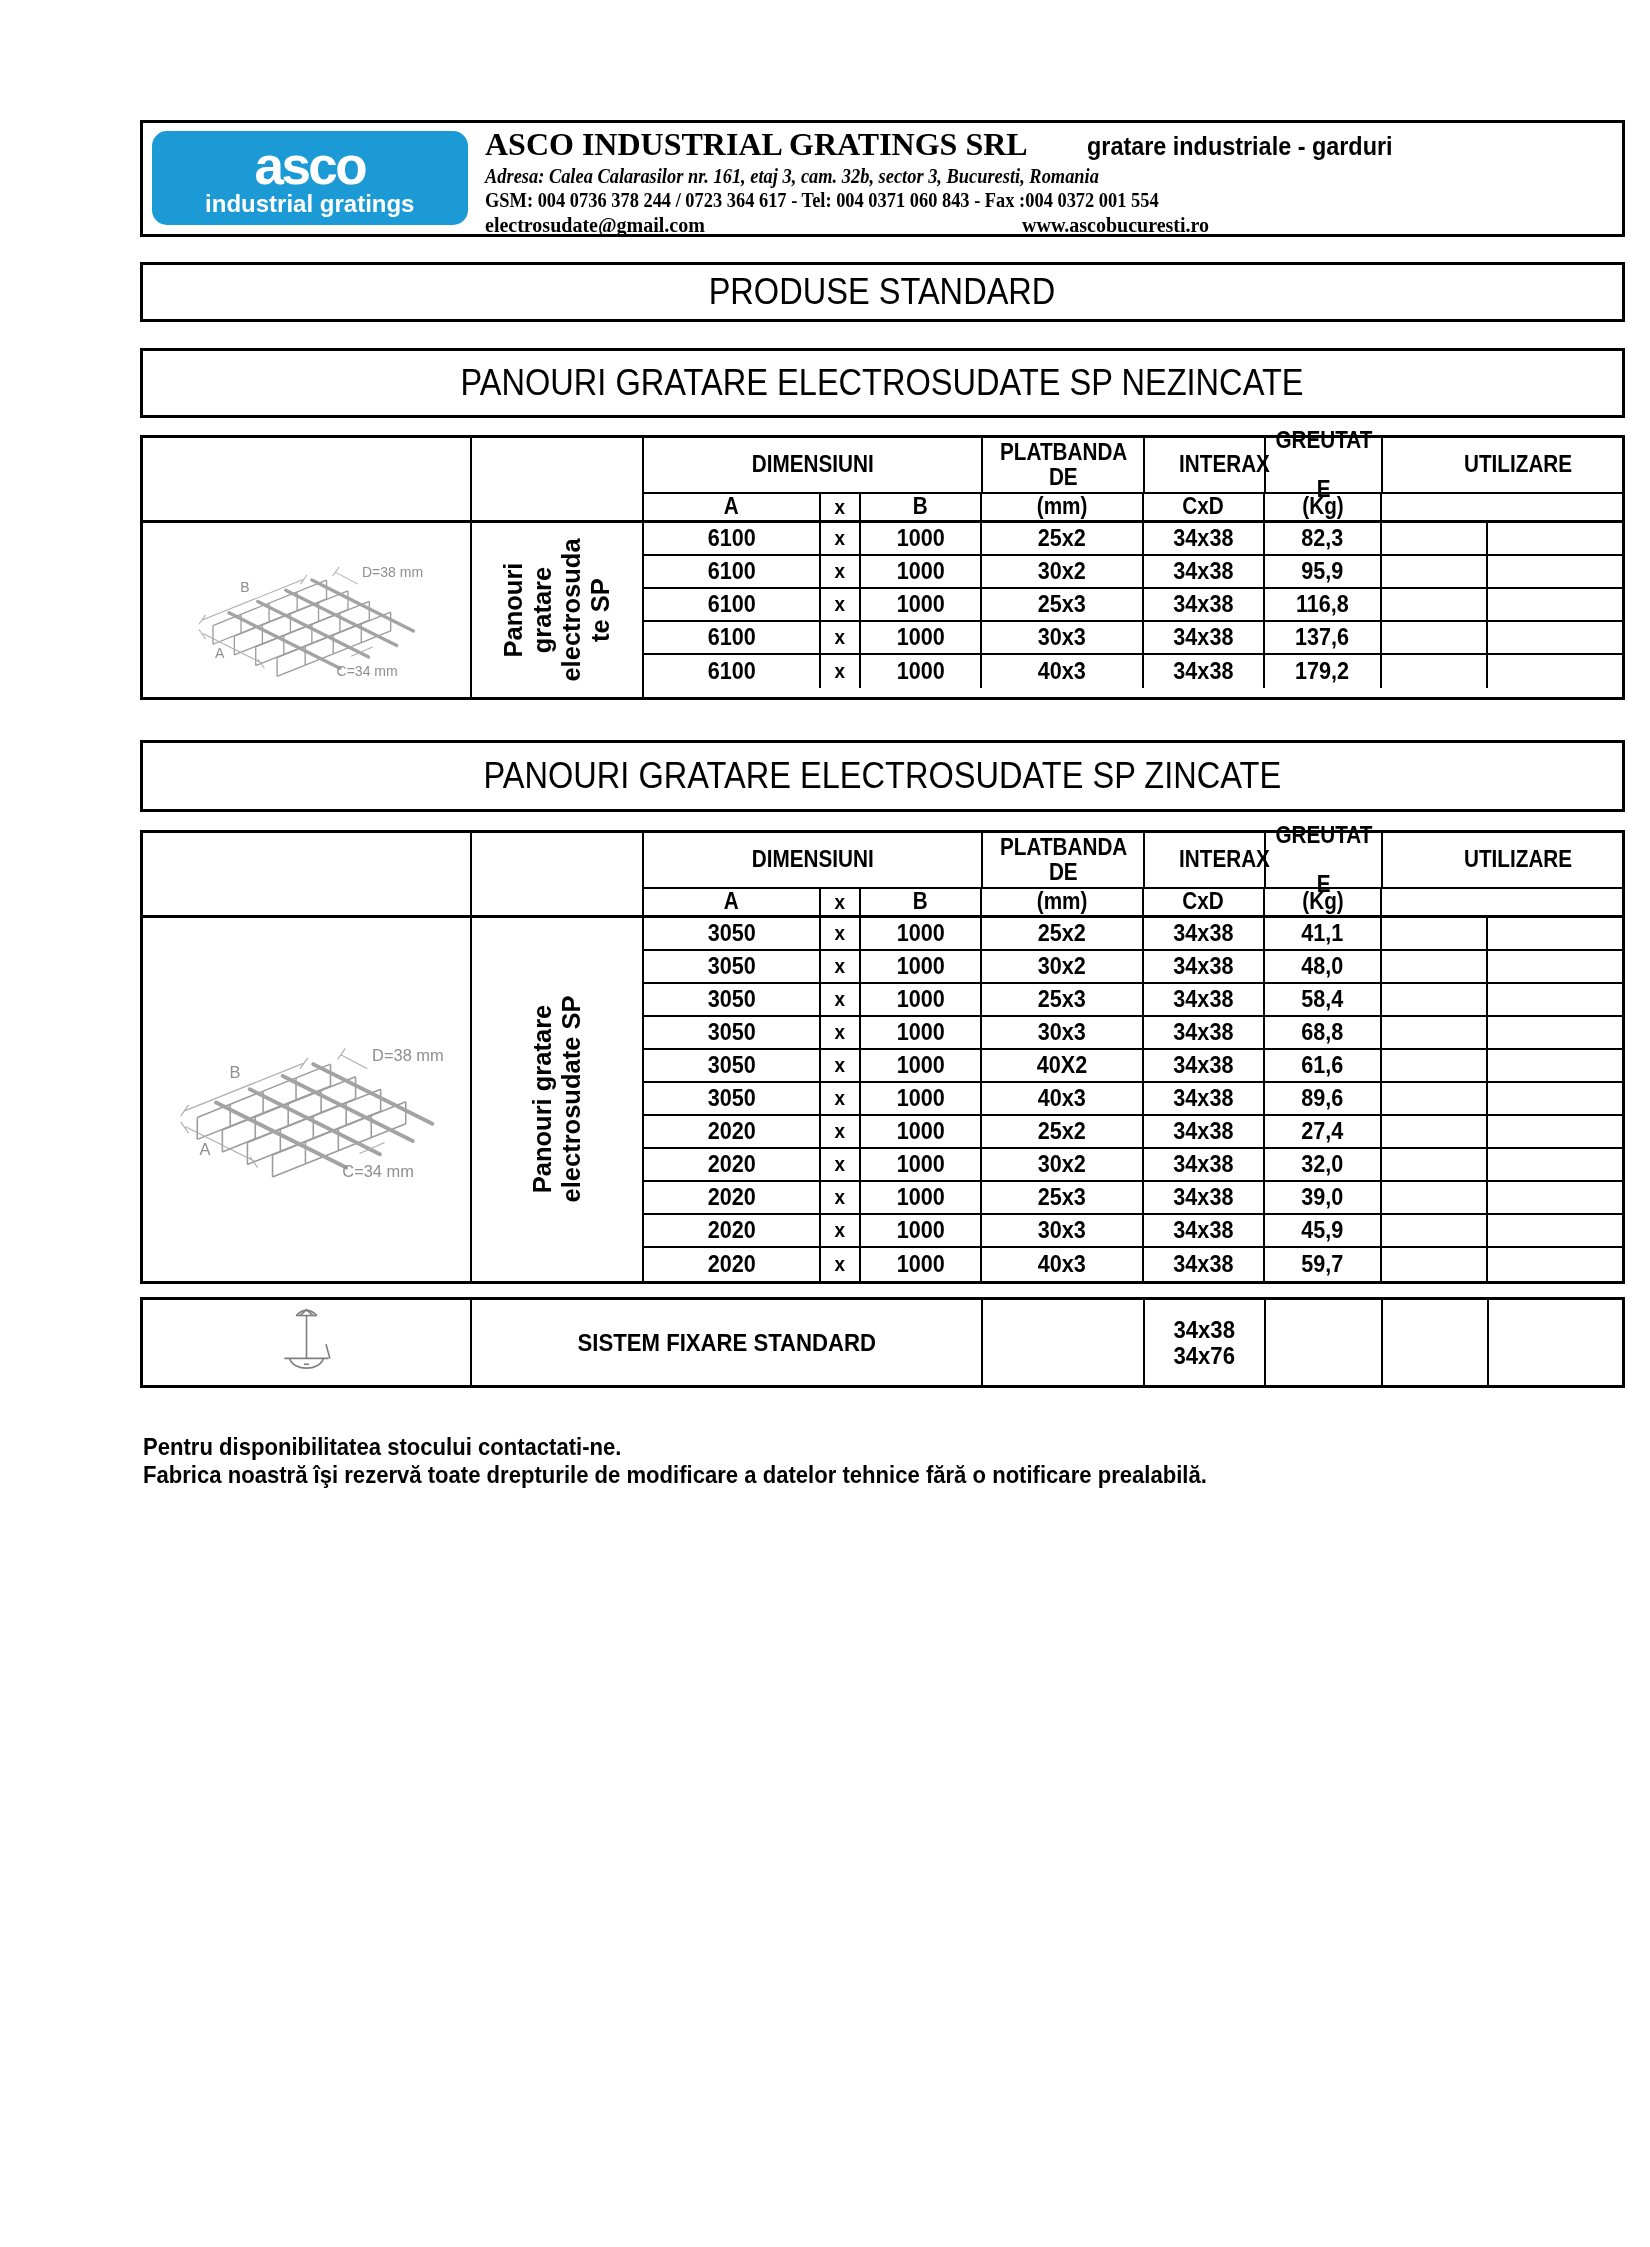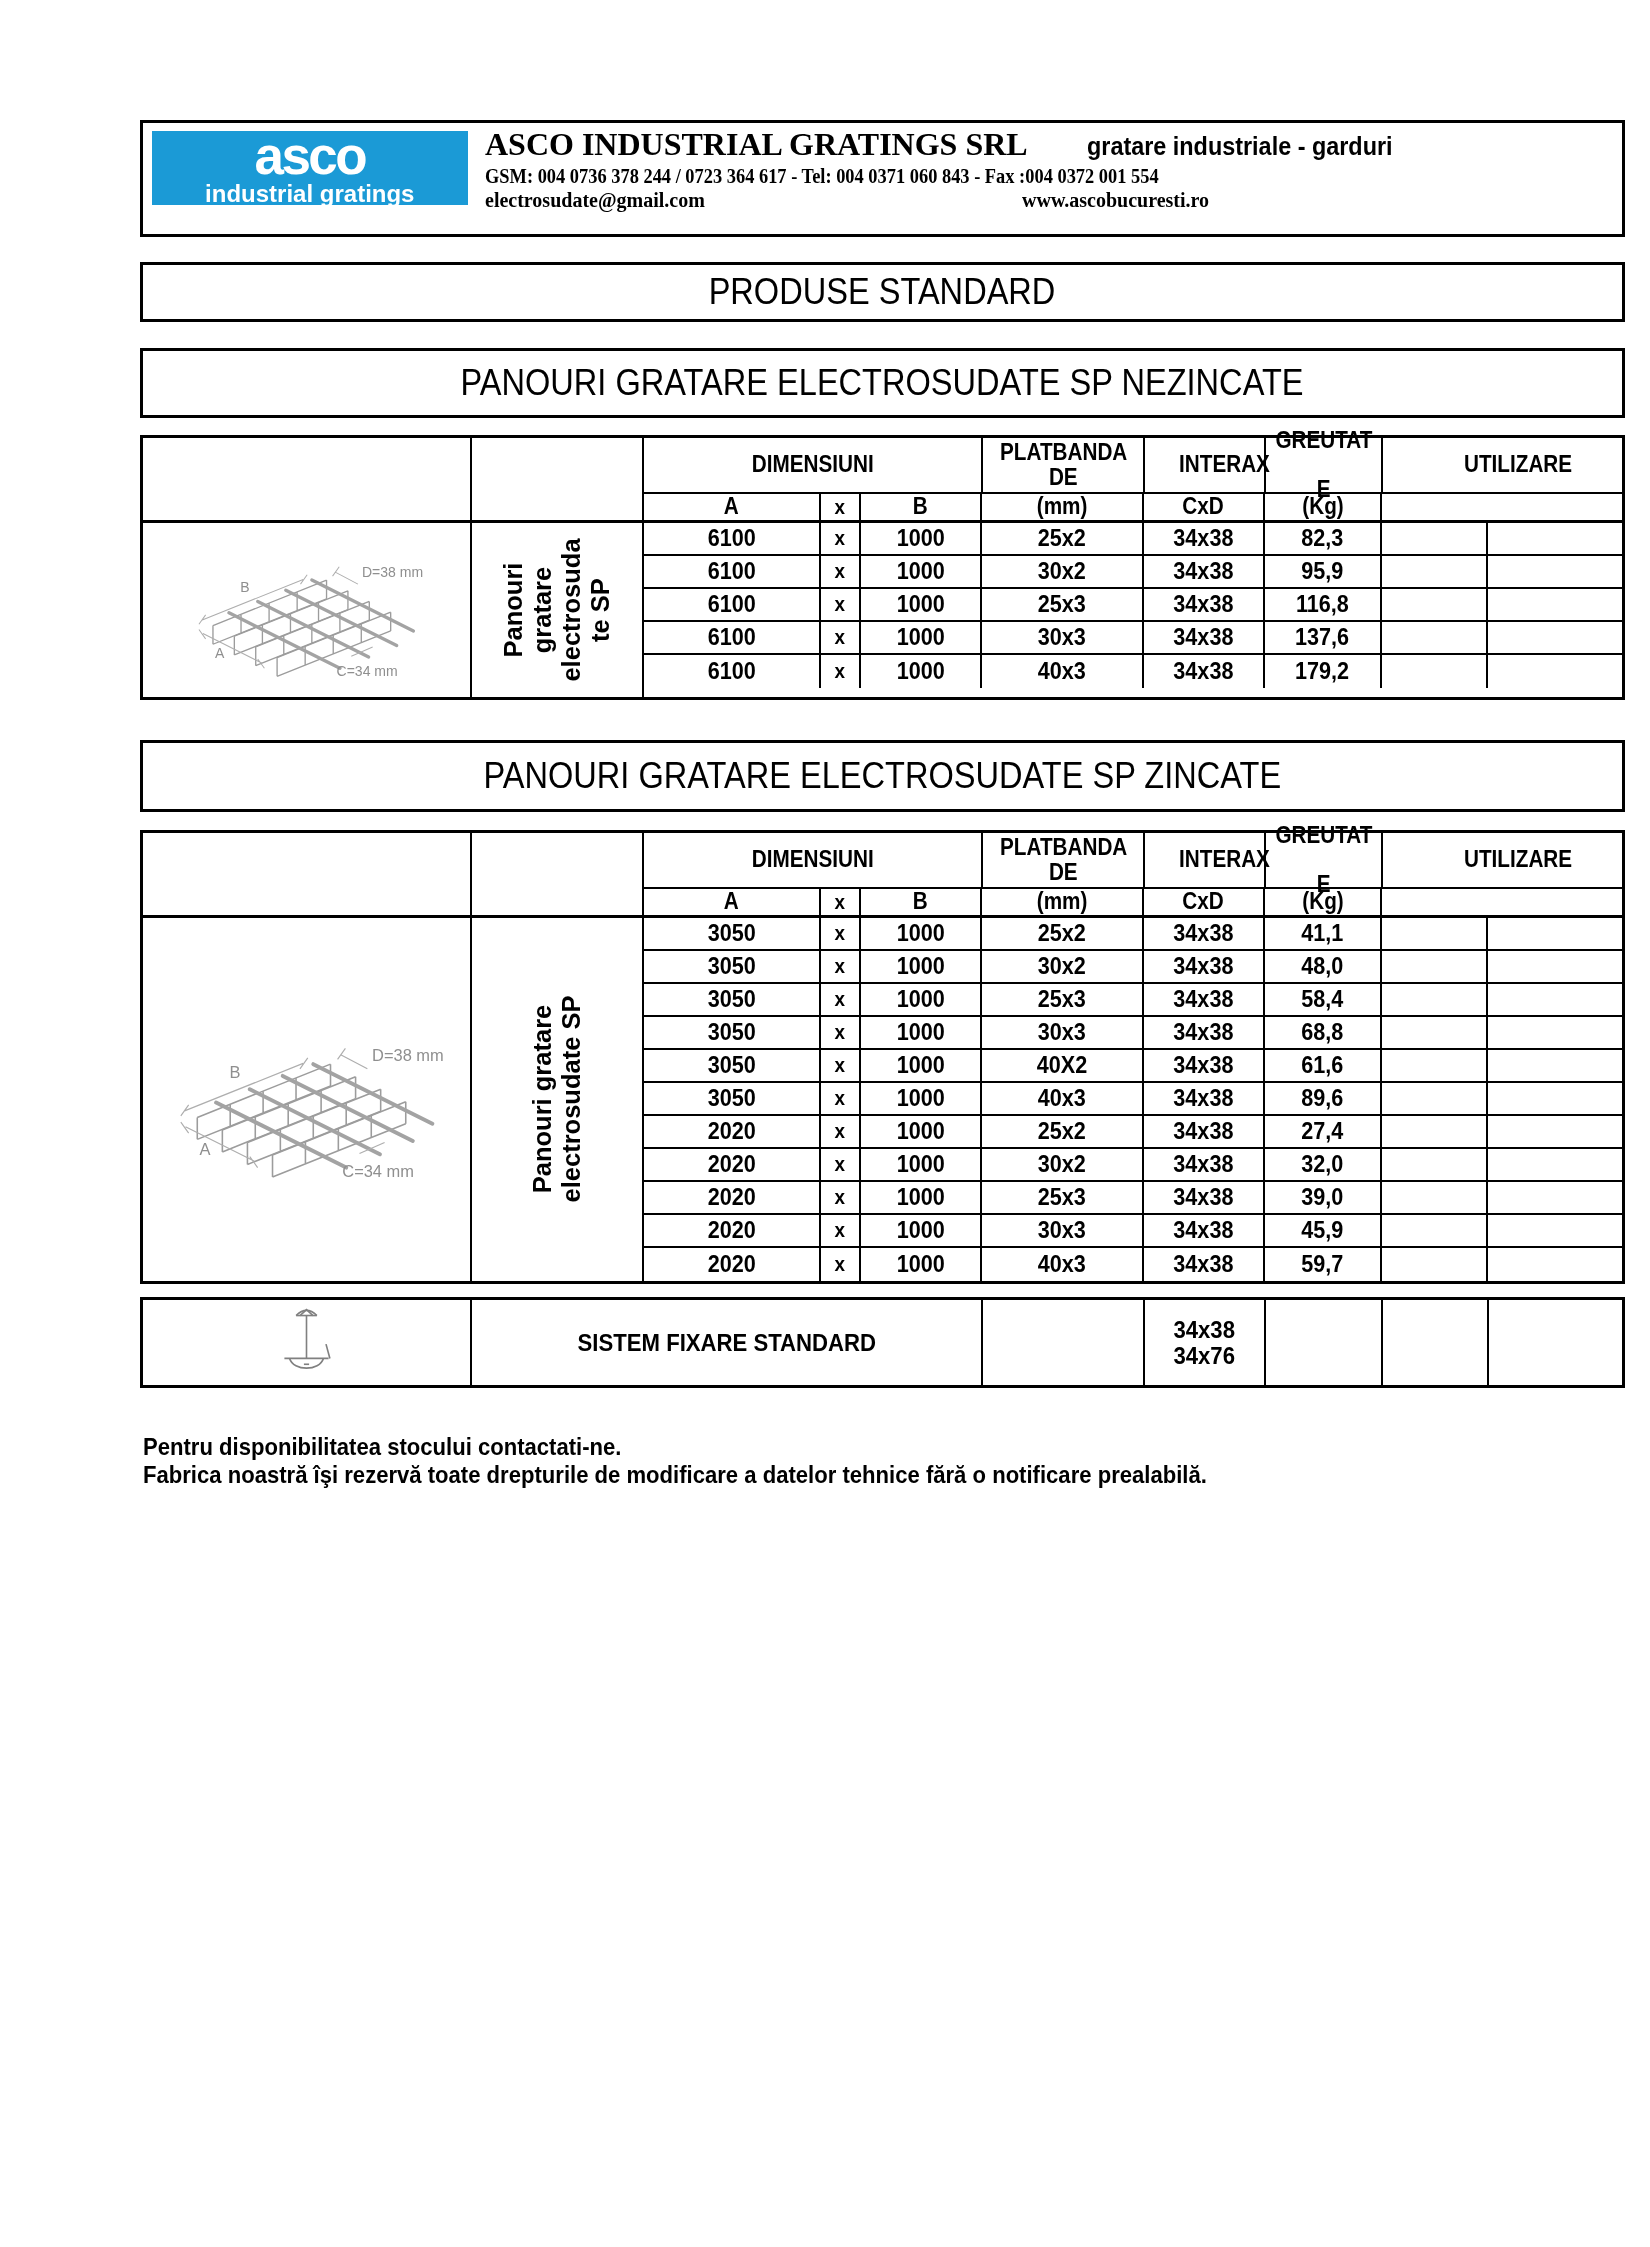--- a/index.html
+++ b/index.html
@@ -4,22 +4,22 @@
 <style>
   html,body{margin:0;padding:0;background:#e8e8e8;}
   .page{position:relative;width:1650px;height:2247px;background:#ffffff;overflow:hidden;
         font-family:"Liberation Sans",sans-serif;color:#000;}
   .abs{position:absolute;box-sizing:border-box;}
   .cx{display:inline-block;transform:scaleX(.9);}
   .cxl{display:inline-block;transform:scaleX(.92);transform-origin:left center;}
 
   
   .hdr{left:140px;top:120px;width:1485px;height:117px;border:3.5px solid #000;background:#fff;}
-  .logo{position:absolute;left:8.8px;top:8px;width:316px;height:74px;background:var(--logo-blue,#1b9ad6);
-        display:flex;flex-direction:column;align-items:center;justify-content:center;color:#fff;}
+  .logo{position:absolute;left:8.8px;top:8px;width:316px;height:94px;background:var(--logo-blue,#1b9ad6);
+        display:flex;flex-direction:column;align-items:center;justify-content:center;color:#fff;border-radius:15px;}
   .logo .brand{font-weight:bold;font-size:53px;line-height:51px;letter-spacing:-2.6px;}
   .logo .tag{font-weight:bold;font-size:24px;line-height:26px;letter-spacing:0px;}
   .hdr-text{position:absolute;left:342px;top:1.8px;right:5.3px;}
   .hrow1{white-space:nowrap;}
   .company{font-family:"Liberation Serif",serif;font-weight:bold;font-size:32px;line-height:39px;}
   .activity{font-weight:bold;font-size:26px;margin-left:42px;}
   .addr{font-family:"Liberation Serif",serif;font-weight:bold;font-style:italic;font-size:20px;line-height:24.6px;}
   .phones{font-family:"Liberation Serif",serif;font-weight:bold;font-size:20px;line-height:24.6px;}
   .mailrow{position:relative;font-family:"Liberation Serif",serif;font-weight:bold;font-size:20px;line-height:24.6px;}
   .website{position:absolute;left:537px;top:0;}
@@ -92,20 +92,21 @@
 
   <div class="abs hdr">
     <div class="logo">
       <div class="brand">asco</div>
       <div class="tag">industrial gratings</div>
     </div>
     <div class="hdr-text">
       <div class="hrow1">
         <span class="company">ASCO INDUSTRIAL GRATINGS SRL</span><span class="activity"><span class="cx">gratare industriale - garduri</span></span>
       </div>
+      <div class="addr"><span class="cxl">Adresa: Calea Calarasilor nr. 161, etaj 3, cam. 32b, sector 3, Bucuresti, Romania</span></div>
       <div class="phones"><span class="cxl">GSM: 004 0736 378 244 / 0723 364 617 - Tel: 004 0371 060 843 - Fax :004 0372 001 554</span></div>
       <div class="mailrow">
         <span>electrosudate@gmail.com</span>
         <span class="website">www.ascobucuresti.ro</span>
       </div>
     </div>
   </div>
 
   <div class="abs tbox box-produse">
     <span class="t">PRODUSE STANDARD</span>

